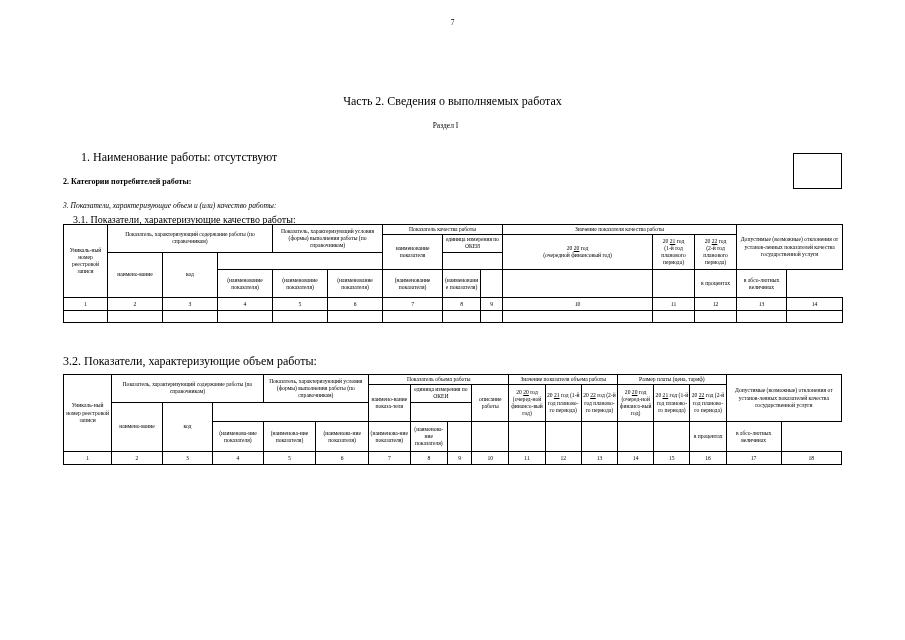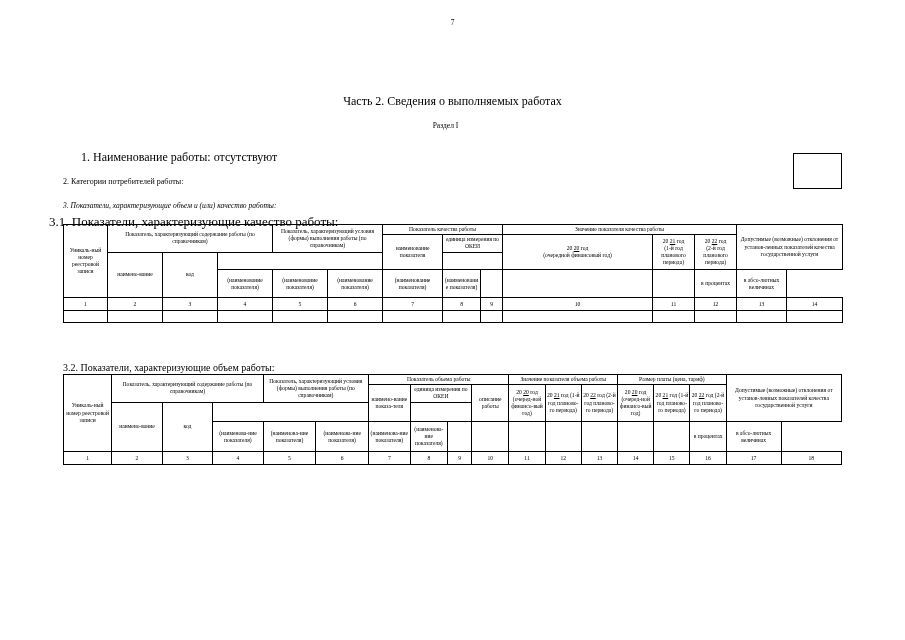--- a/index.html
+++ b/index.html
@@ -50,39 +50,40 @@
     top: 150px;
     left: 61px;
     font-size: 12px;
     margin-left: 20px;
   }
   .line2 {
     position: absolute;
     top: 177px;
     left: 63px;
     font-size: 8px;
+    font-weight: bold;
   }
   .line3 {
     position: absolute;
     top: 201px;
     left: 63px;
     font-size: 7.5px;
     font-style: italic;
   }
   .line31 {
     position: absolute;
     top: 214px;
-    left: 49px;
-    font-size: 13px;
+    left: 73px;
+    font-size: 10px;
   }
   .line32 {
     position: absolute;
-    top: 362px;
+    top: 354px;
     left: 63px;
-    font-size: 10px;
+    font-size: 12px;
   }
   .codebox-label {
     position: absolute;
     top: 150px;
     left: 627px;
     width: 160px;
     text-align: right;
     font-size: 7.5px;
     line-height: 11px;
   }

